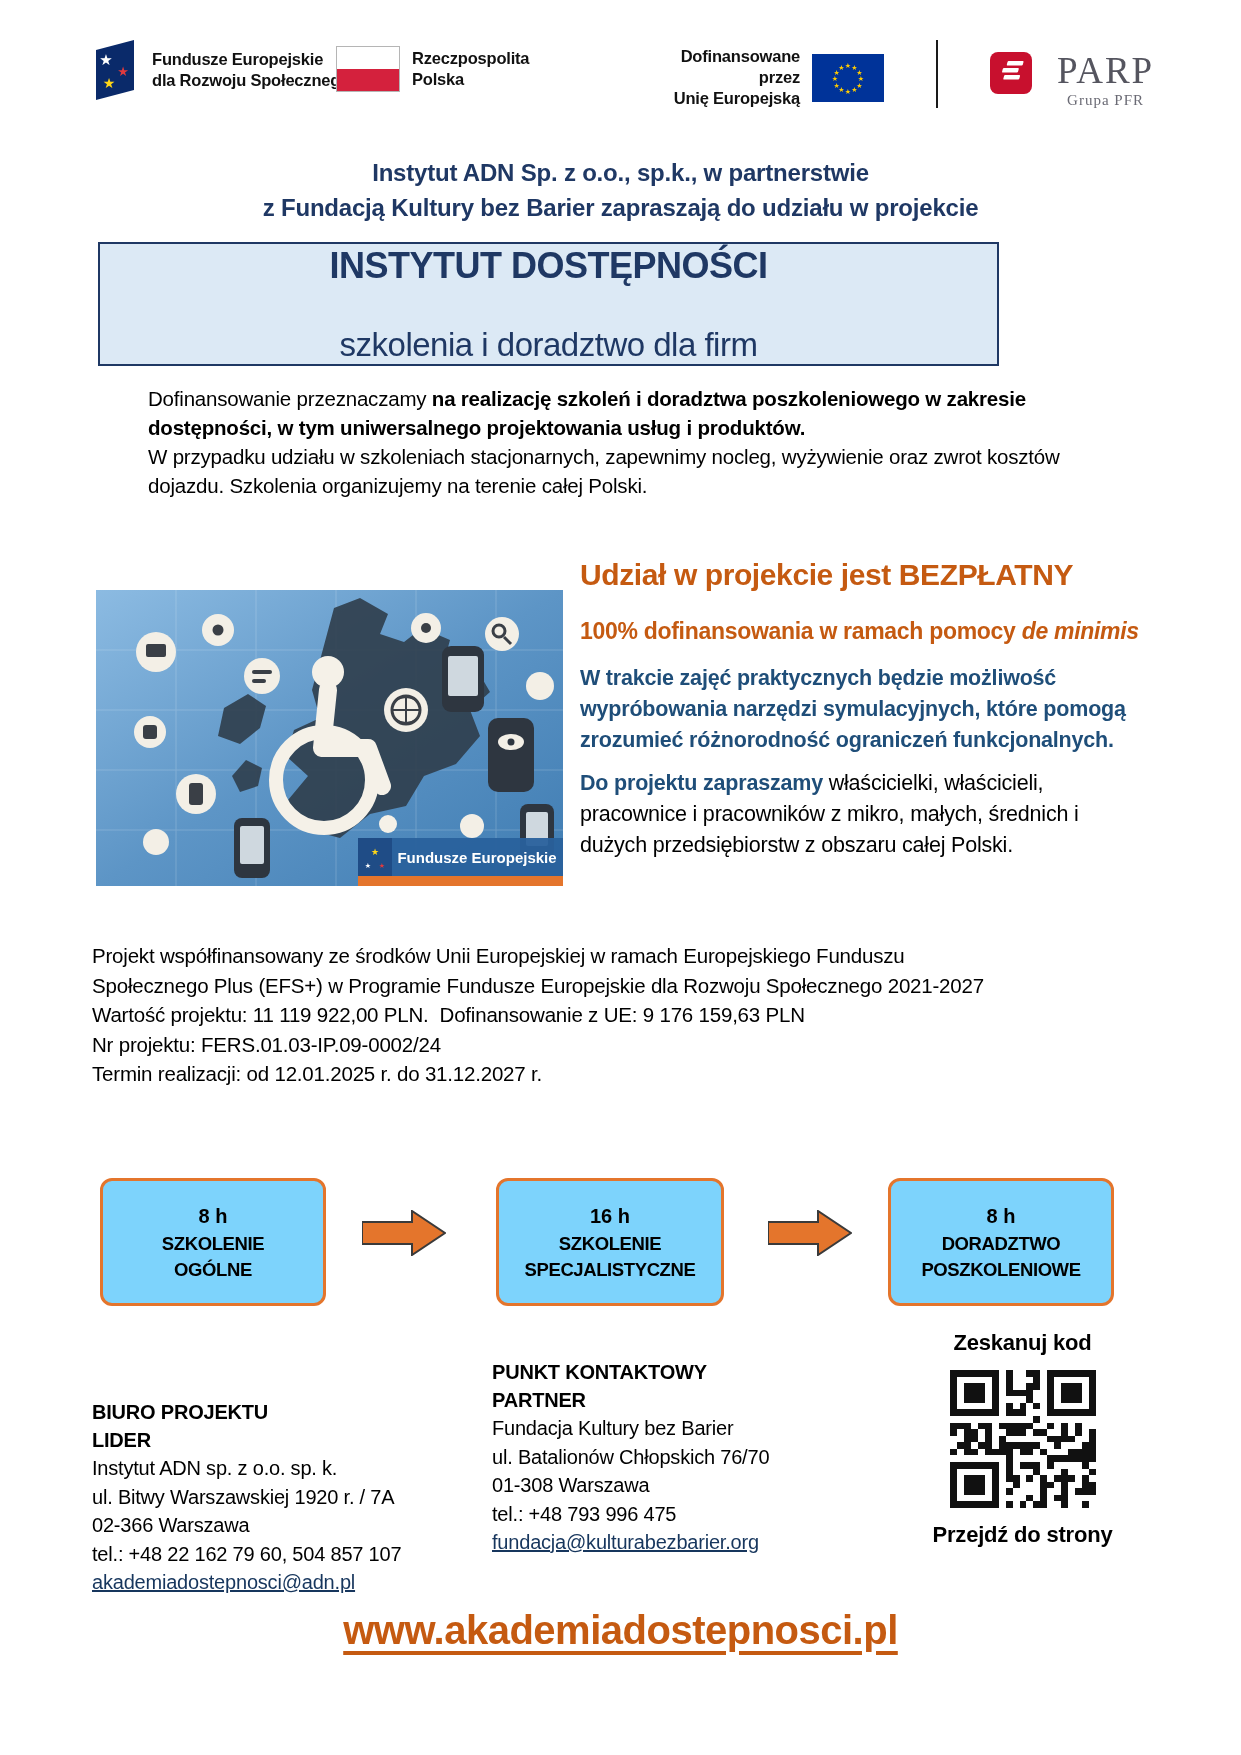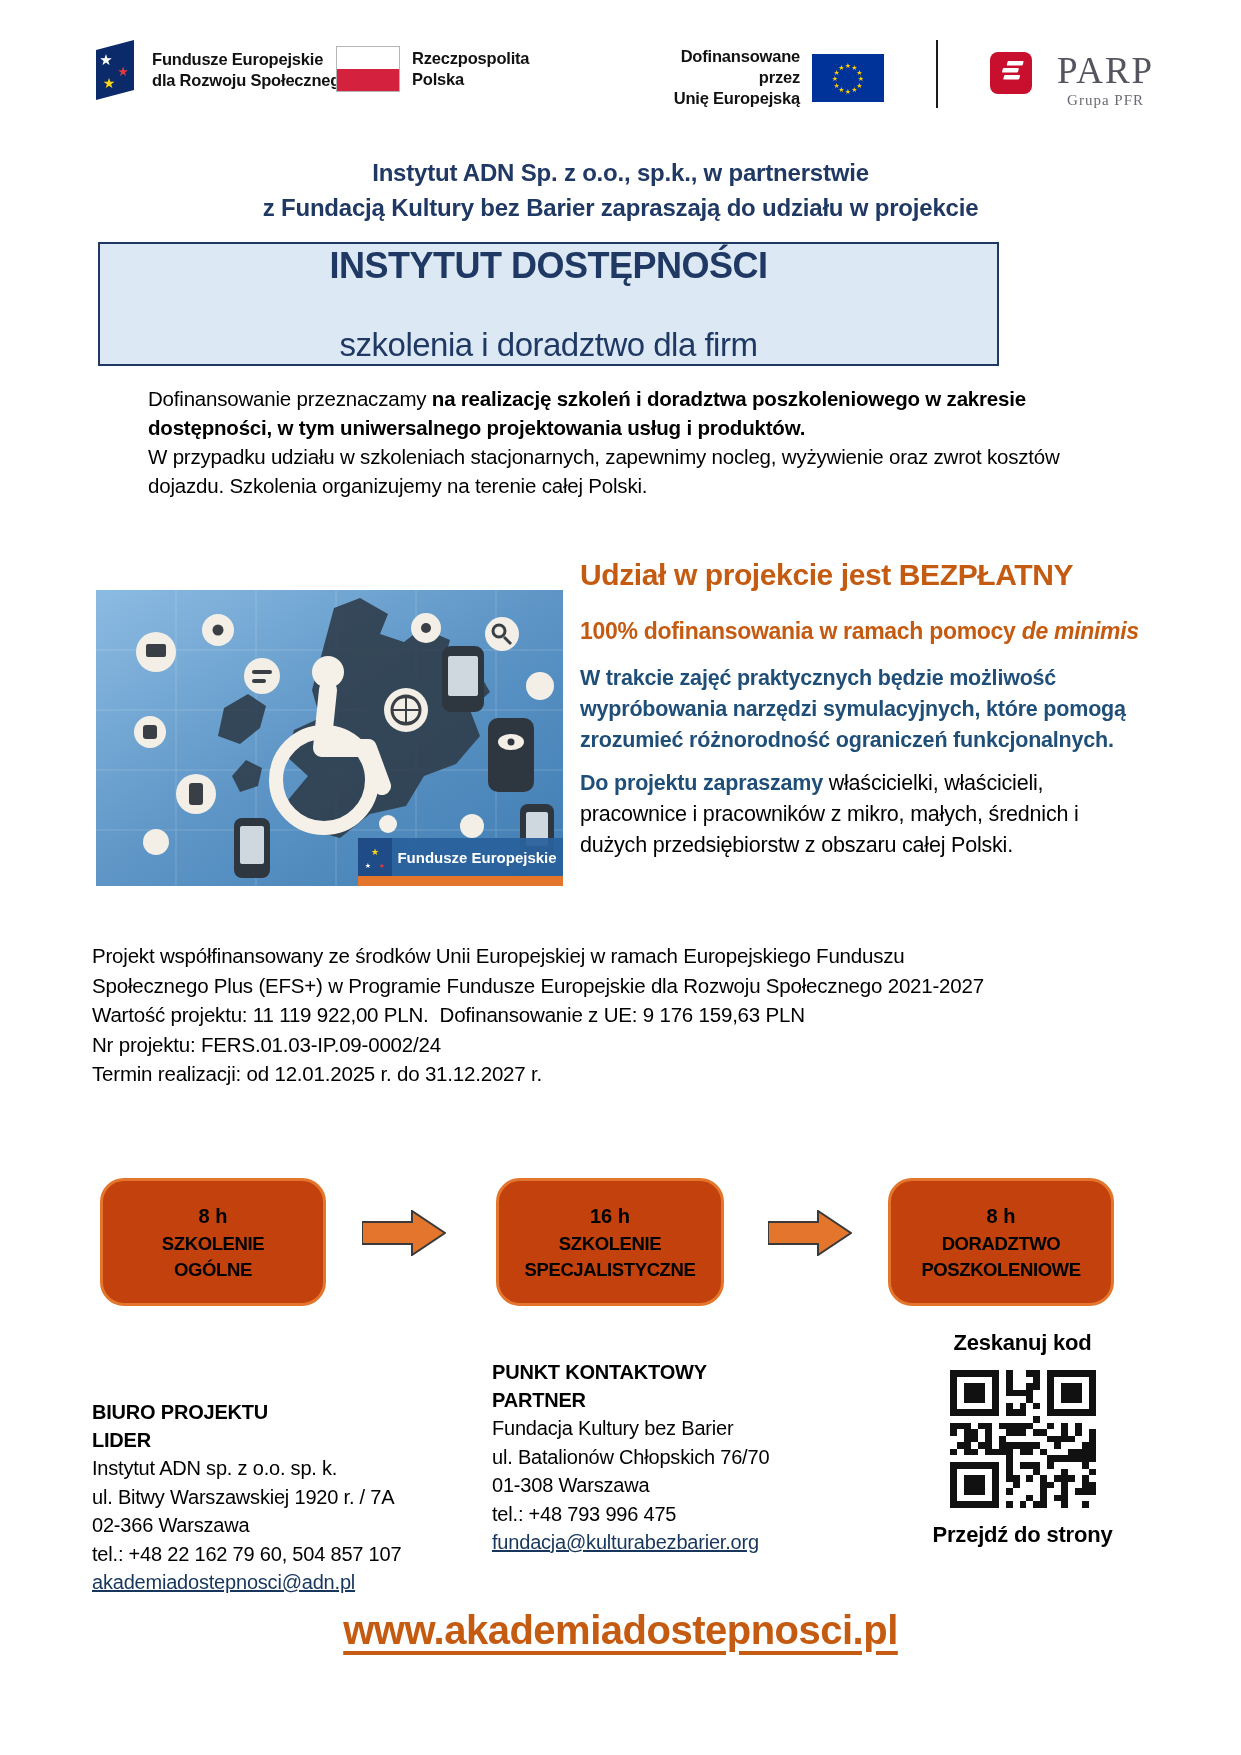--- a/index.html
+++ b/index.html
@@ -40,21 +40,21 @@
   #benefits .p1{margin-top:18px;font-size:21.5px;line-height:31px;font-weight:bold;color:#1f4e79;letter-spacing:-0.2px;}
   #benefits .p2{margin-top:12px;font-size:21.5px;line-height:31px;letter-spacing:-0.2px;}
   #benefits .p2 .lead{font-weight:bold;color:#1f4e79;}
 
   
   #funding{left:92px;top:941px;width:1020px;font-size:20.5px;line-height:29.5px;letter-spacing:-0.2px;}
   .funding-line{white-space:pre-wrap;}
 
   
   .flow-box{position:absolute;top:1178px;height:128px;box-sizing:border-box;border:3px solid #e4752c;
-            border-radius:24px;background:#c2410c;display:flex;flex-direction:column;align-items:center;
+            border-radius:12px;background:#7dd3fc;display:flex;flex-direction:column;align-items:center;
             justify-content:center;gap:5px;text-align:center;}
   .flow-box .hours{font-size:20px;font-weight:bold;}
   .flow-box .lbl{font-size:18.5px;font-weight:bold;letter-spacing:-0.4px;line-height:21px;}
   .flow-arrow{position:absolute;top:1210px;}
 
   
   .contact{position:absolute;top:1358px;}
   .contact .ctitle{font-size:20px;font-weight:bold;line-height:28px;letter-spacing:-0.2px;}
   .contact .cline{font-size:20px;line-height:28.5px;letter-spacing:-0.2px;}
   .contact .cmail{display:inline-block;margin-top:3px;font-size:20px;color:#17365d;

